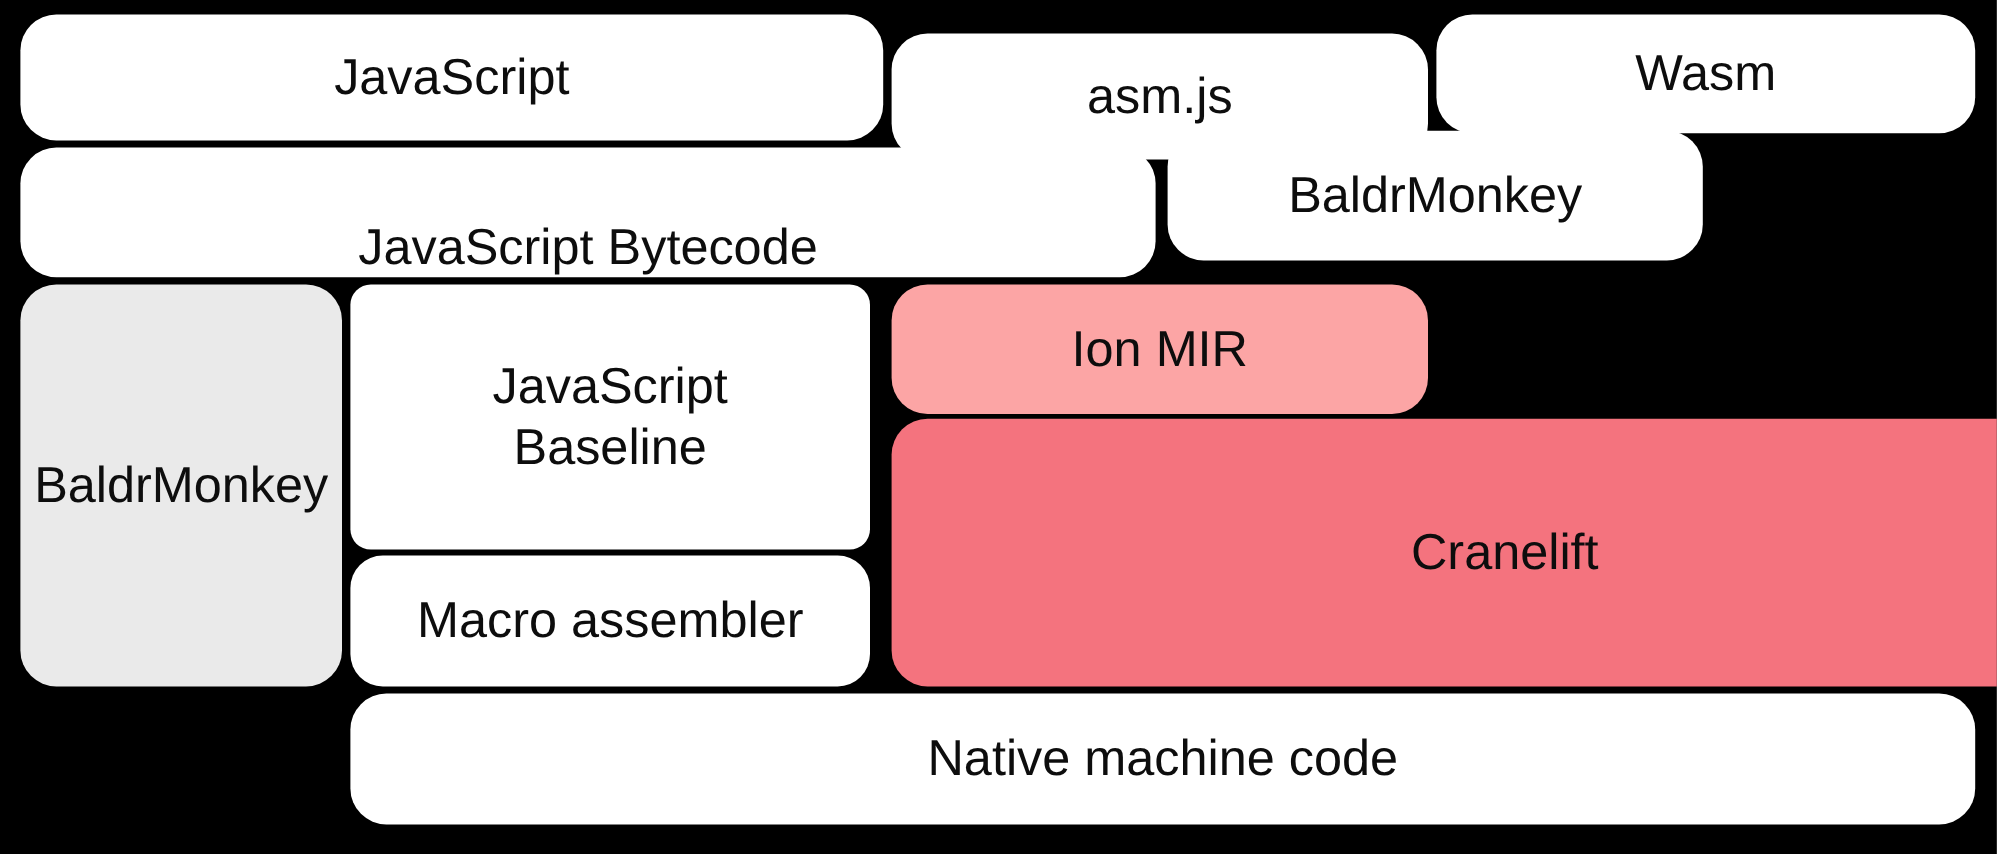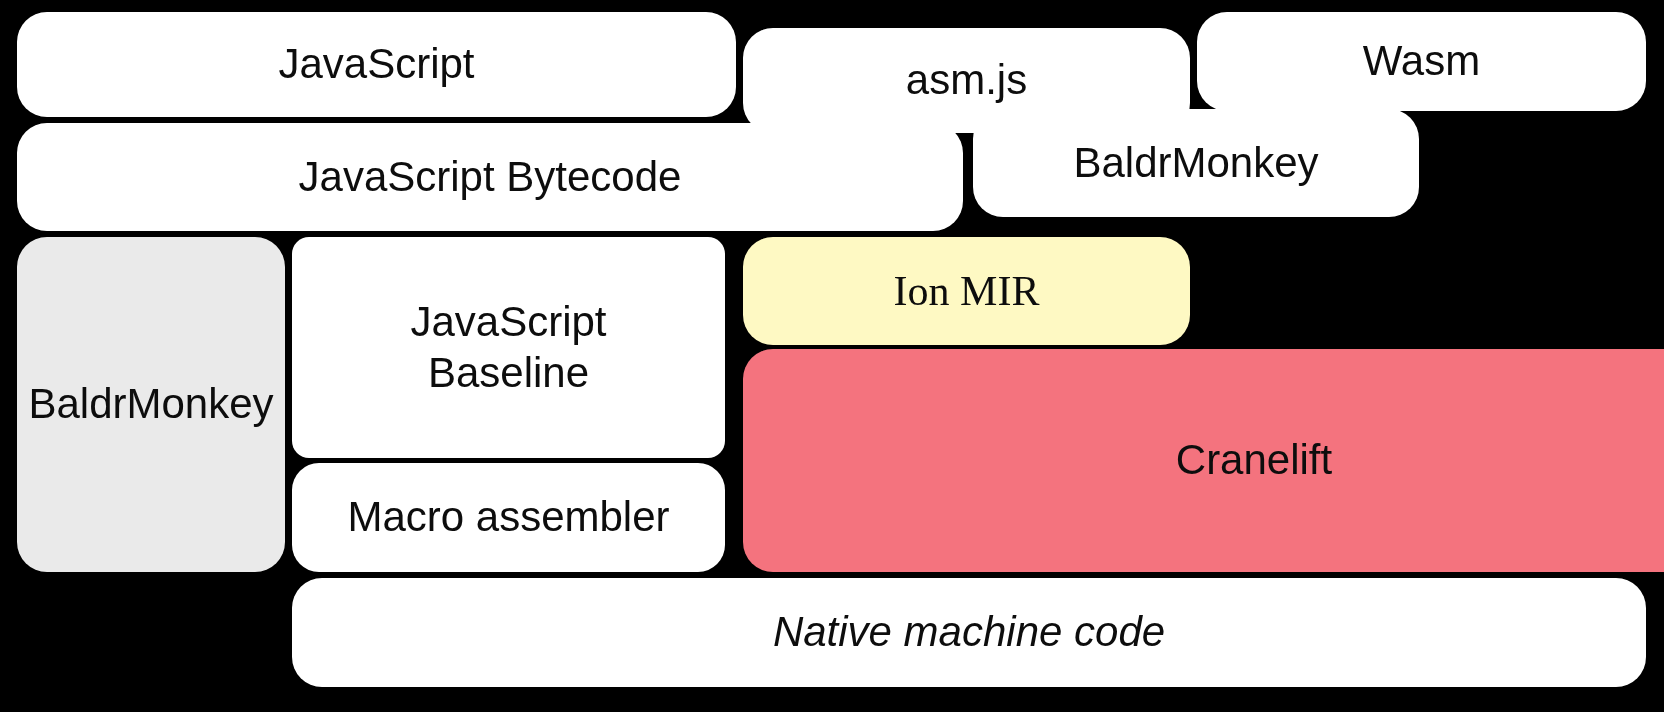--- a/index.html
+++ b/index.html
@@ -42,56 +42,56 @@
   .n-javascript   { left: 17px;   top: 12px;  width: 719px;  height: 105px; }
   .n-asmjs        { left: 743px;  top: 12px;  width: 447px;  height: 105px; margin-top: 16px; }
   .n-wasm         { left: 1197px; top: 12px;  width: 449px;  height: 99px; text-align: center; }
   .n-bytecode     { left: 17px;   top: 123px; width: 946px;  height: 108px; }
   .n-baldrmonkey  { left: 973px;  top: 109px; width: 446px;  height: 108px; }
   .n-interpreter  { left: 17px;   top: 237px; width: 268px;  height: 335px; }
   .n-baseline     { left: 292px;  top: 237px; width: 433px;  height: 221px; border-radius: 17px; }
   .n-ionmir       { left: 743px;  top: 237px; width: 447px;  height: 108px; }
   .n-cranelift    { left: 743px;  top: 349px; width: 1022px;  height: 223px; }
   .n-macro        { left: 292px;  top: 463px; width: 433px;  height: 109px; }
-  .n-native       { left: 292px;  top: 578px; width: 1354px; height: 109px; font-style: italic; }
+  .n-native       { left: 292px;  top: 578px; width: 1354px; height: 109px; }
 </style>
 </head>
 <body>
 
 <div class="canvas" style="background: rgb(0, 0, 0);">
 
   <div class="node n-javascript" style="background: rgb(255, 255, 255);">
     <span class="label">JavaScript</span>
   </div>
 
   <div class="node n-asmjs" style="background: rgb(255, 255, 255);">
     <span class="label">asm.js</span>
   </div>
 
   <div class="node n-wasm" style="background: rgb(255, 255, 255);">
     <span class="label">Wasm</span>
   </div>
 
-  <div class="node n-bytecode" style="background: rgb(255, 255, 255);">
+  <div class="node n-bytecode" style="background: rgb(255, 255, 255); align-items: flex-end;">
     <span class="label">JavaScript Bytecode</span>
   </div>
 
   <div class="node n-baldrmonkey" style="background: rgb(255, 255, 255);">
     <span class="label">BaldrMonkey</span>
   </div>
 
   <div class="node n-interpreter" style="background: rgb(234, 234, 234);">
     <span class="label">BaldrMonkey</span>
   </div>
 
   <div class="node n-baseline" style="background: rgb(255, 255, 255);">
     <span class="label">JavaScript Baseline</span>
   </div>
 
-  <div class="node n-ionmir" style="background: #fef9c3; font-family: Liberation Serif, serif;">
+  <div class="node n-ionmir" style="background: #fca5a5;">
     <span class="label">Ion MIR</span>
   </div>
 
   <div class="node n-cranelift" style="background: rgb(244, 115, 126);">
     <span class="label">Cranelift</span>
   </div>
 
   <div class="node n-macro" style="background: rgb(255, 255, 255); border-radius: 27px;">
     <span class="label">Macro assembler</span>
   </div>

